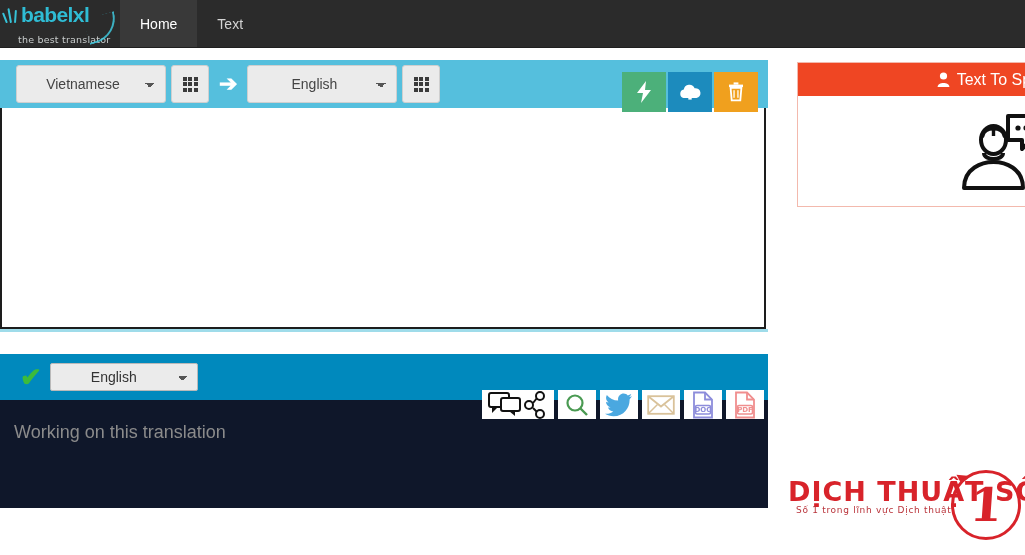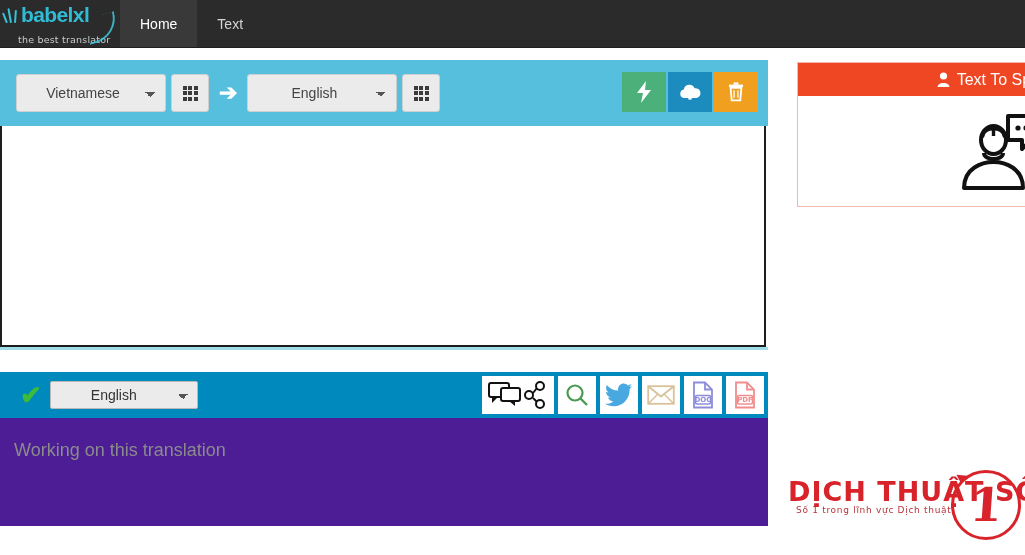--- a/index.html
+++ b/index.html
@@ -104,21 +104,21 @@
   }
 
   
   .translator {
     position: absolute;
     left: 0; top: 60px;
     width: 768px;
   }
   .trans-toolbar {
     background: #55bfdd;
-    height: 66px;
+    height: 48px;
     display: flex;
     align-items: center;
     padding: 4px 6px;
     box-sizing: border-box;
     position: relative;
   }
   .lang-select {
     height: 38px;
     background: #ebebeb;
     border: 1px solid #cfcfcf;
@@ -255,31 +255,32 @@
   }
   .tool-icons {
     position: absolute;
     right: 4px;
     top: 4px;
     display: flex;
     gap: 4px;
   }
   .tool-icon {
     width: 38px;
-    height: 38px;
+    height: 29px;
     background: #ffffff;
     display: flex;
     align-items: center;
     justify-content: center;
     cursor: pointer;
+    margin-top: 32px;
   }
   .tool-icon.wide { width: 72px; }
 
   .result-body {
-    background: #4c1d95;
+    background: #0f172a;
     height: 108px;
     padding: 22px 14px 0 14px;
     box-sizing: border-box;
   }
   .result-text {
     font-size: 18px;
     color: #8b8b8b;
     font-family: "Liberation Sans", sans-serif;
   }
 

